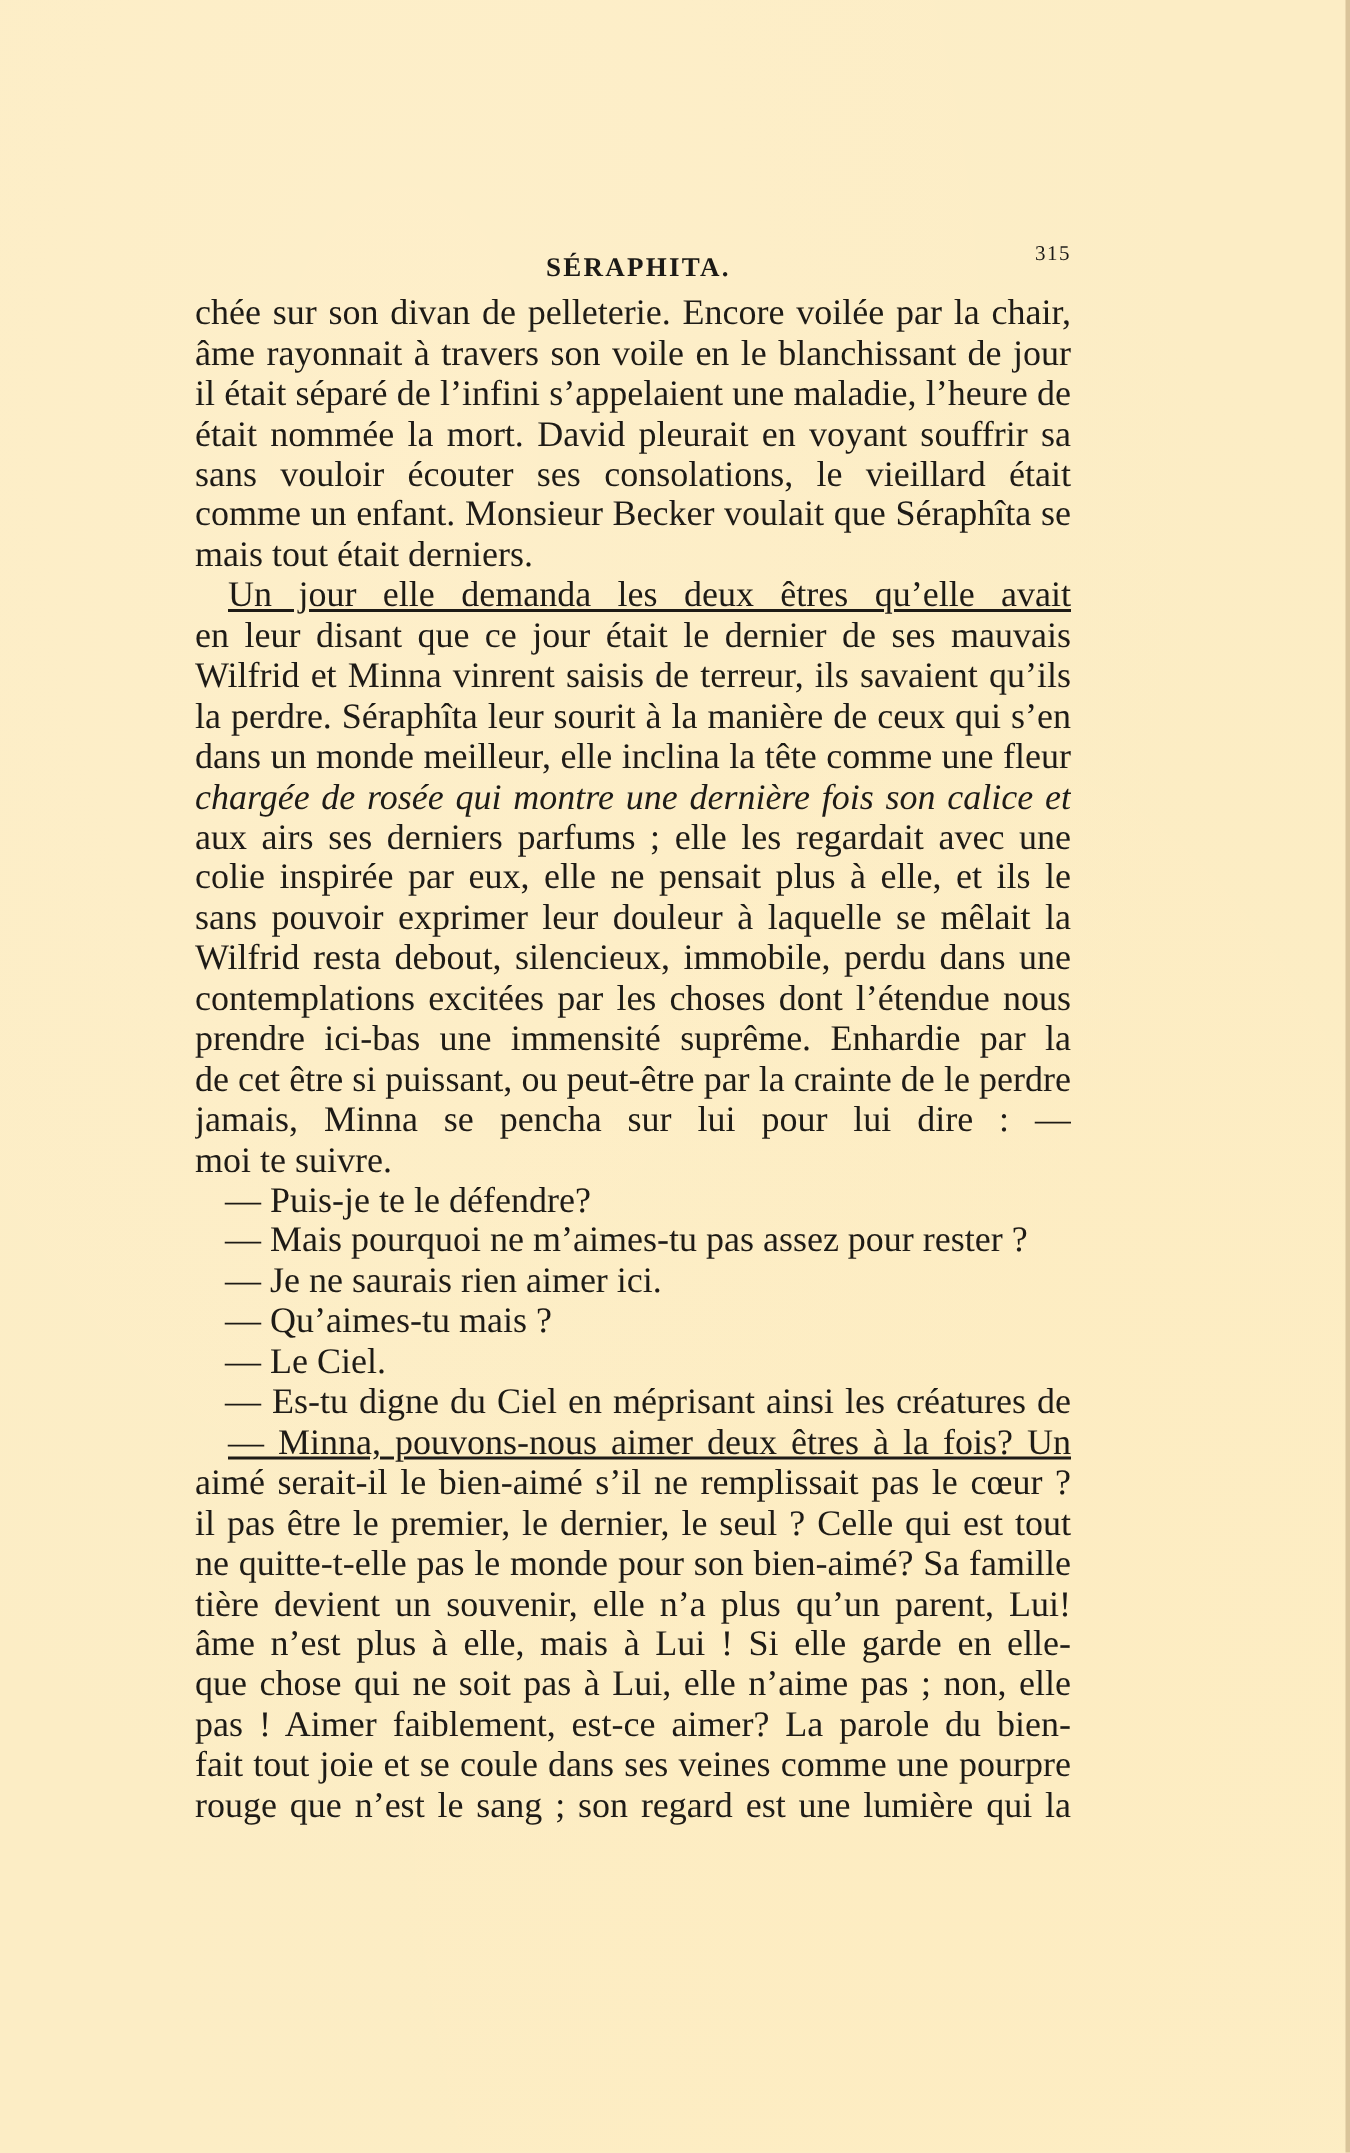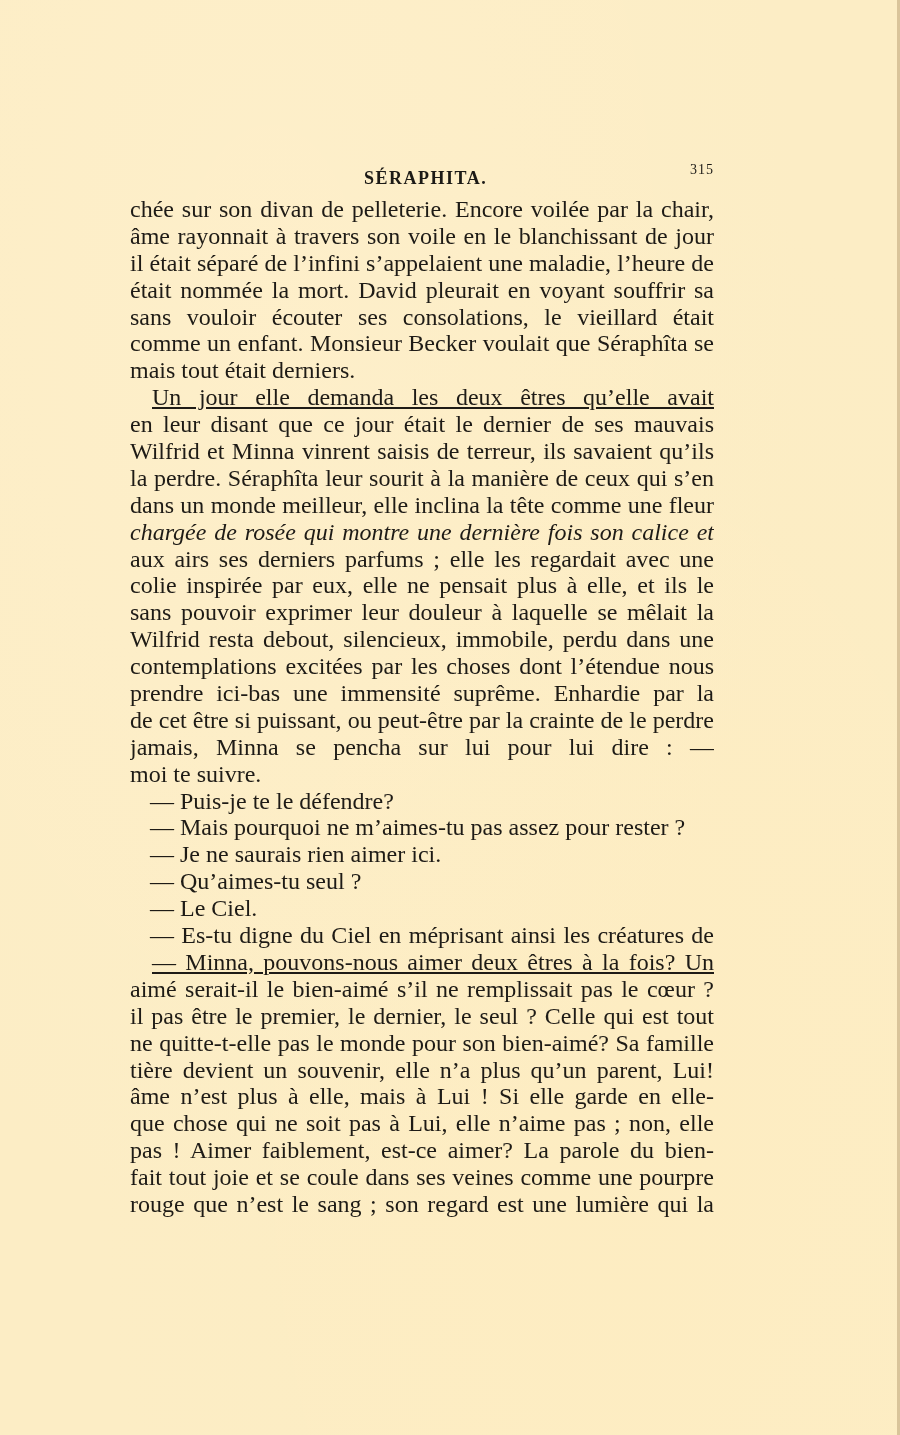--- a/index.html
+++ b/index.html
@@ -114,21 +114,21 @@
       <span class="line" style="width: 100%; box-sizing: border-box; white-space: normal; overflow: hidden;">sans pouvoir exprimer leur douleur à laquelle se mêlait la gratitude.</span>
       <span class="line" style="width: 100%; box-sizing: border-box; white-space: normal; overflow: hidden;">Wilfrid resta debout, silencieux, immobile, perdu dans une de ces</span>
       <span class="line" style="width: 100%; box-sizing: border-box; white-space: normal; overflow: hidden;">contemplations excitées par les choses dont l’étendue nous fait com-</span>
       <span class="line" style="width: 100%; box-sizing: border-box; white-space: normal; overflow: hidden;">prendre ici-bas une immensité suprême. Enhardie par la faiblesse</span>
       <span class="line" style="width: 100%; box-sizing: border-box; white-space: normal; overflow: hidden;">de cet être si puissant, ou peut-être par la crainte de le perdre à</span>
       <span class="line" style="width: 100%; box-sizing: border-box; white-space: normal; overflow: hidden;">jamais, Minna se pencha sur lui pour lui dire : — Séraphîtüs, laisse-</span>
       <span class="line last" style="width: 100%; box-sizing: border-box; white-space: normal; overflow: hidden;">moi te suivre.</span>
       <span class="line dialog" style="width: 100%; box-sizing: border-box; white-space: normal; overflow: hidden;">— Puis-je te le défendre?</span>
       <span class="line dialog" style="width: 100%; box-sizing: border-box; white-space: normal; overflow: hidden;">— Mais pourquoi ne m’aimes-tu pas assez pour rester ?</span>
       <span class="line dialog" style="width: 100%; box-sizing: border-box; white-space: normal; overflow: hidden;">— Je ne saurais rien aimer ici.</span>
-      <span class="line dialog" style="width: 100%; box-sizing: border-box; white-space: normal; overflow: hidden;">— Qu’aimes-tu seul ?</span>
+      <span class="line dialog" style="width: 100%; box-sizing: border-box; white-space: normal; overflow: hidden;">— Qu’aimes-tu mais ?</span>
       <span class="line dialog" style="width: 100%; box-sizing: border-box; white-space: normal; overflow: hidden;">— Le Ciel.</span>
       <span class="line dialog" style="width: 100%; box-sizing: border-box; white-space: normal; overflow: hidden;">— Es-tu digne du Ciel en méprisant ainsi les créatures de Dieu?</span>
       <span class="line indent" style="width: 100%; box-sizing: border-box; white-space: normal; overflow: hidden;">— Minna, pouvons-nous aimer deux êtres à la fois? Un bien-</span>
       <span class="line" style="width: 100%; box-sizing: border-box; white-space: normal; overflow: hidden;">aimé serait-il le bien-aimé s’il ne remplissait pas le cœur ? Ne doit-</span>
       <span class="line" style="width: 100%; box-sizing: border-box; white-space: normal; overflow: hidden;">il pas être le premier, le dernier, le seul ? Celle qui est tout amour</span>
       <span class="line" style="width: 100%; box-sizing: border-box; white-space: normal; overflow: hidden;">ne quitte-t-elle pas le monde pour son bien-aimé? Sa famille en-</span>
       <span class="line" style="width: 100%; box-sizing: border-box; white-space: normal; overflow: hidden;">tière devient un souvenir, elle n’a plus qu’un parent, Lui! Son</span>
       <span class="line" style="width: 100%; box-sizing: border-box; white-space: normal; overflow: hidden;">âme n’est plus à elle, mais à Lui ! Si elle garde en elle-même quel-</span>
       <span class="line" style="width: 100%; box-sizing: border-box; white-space: normal; overflow: hidden;">que chose qui ne soit pas à Lui, elle n’aime pas ; non, elle n’aime</span>
       <span class="line" style="width: 100%; box-sizing: border-box; white-space: normal; overflow: hidden;">pas ! Aimer faiblement, est-ce aimer? La parole du bien-aimé la</span>

